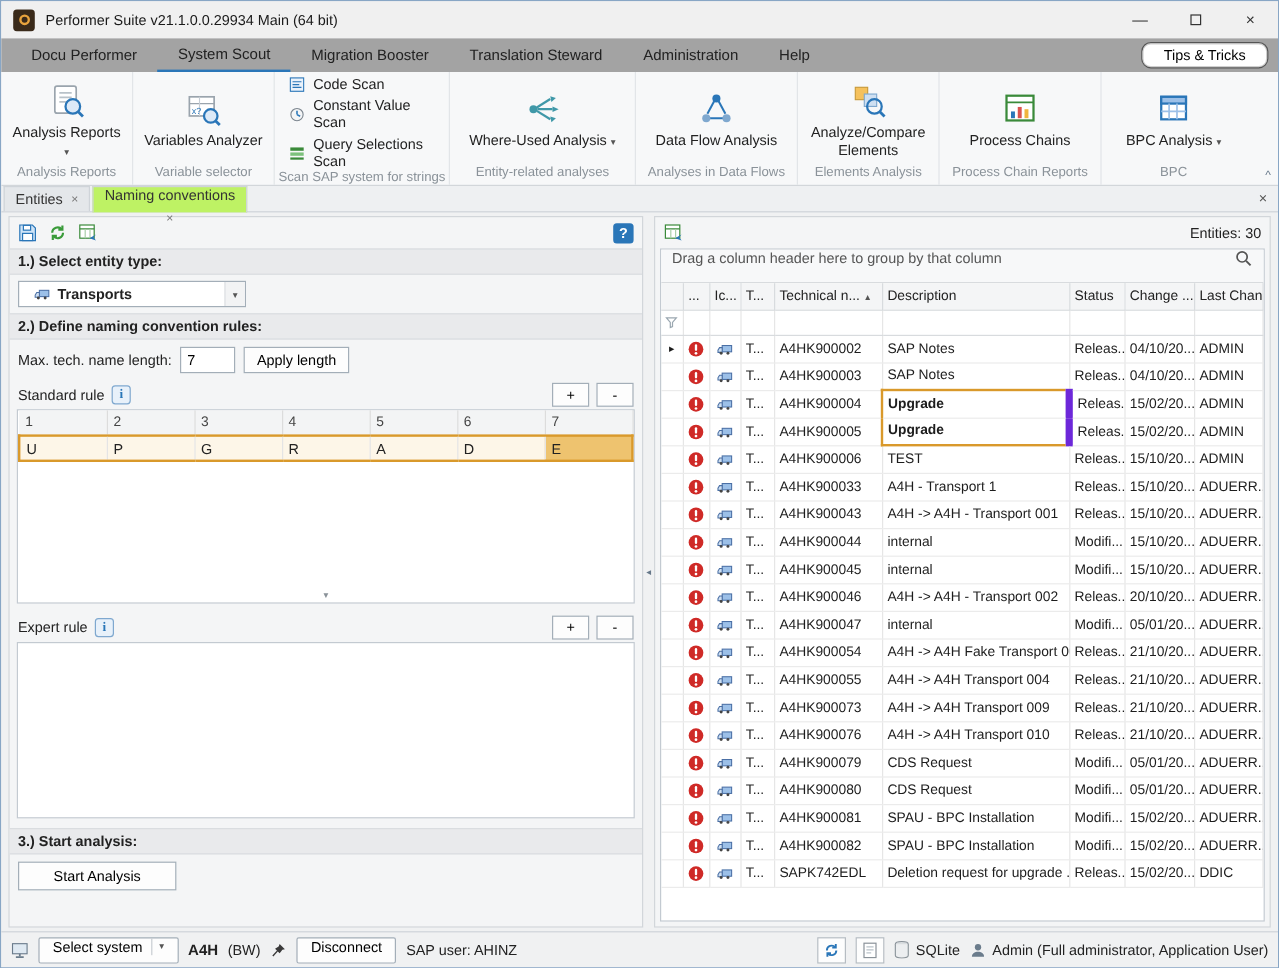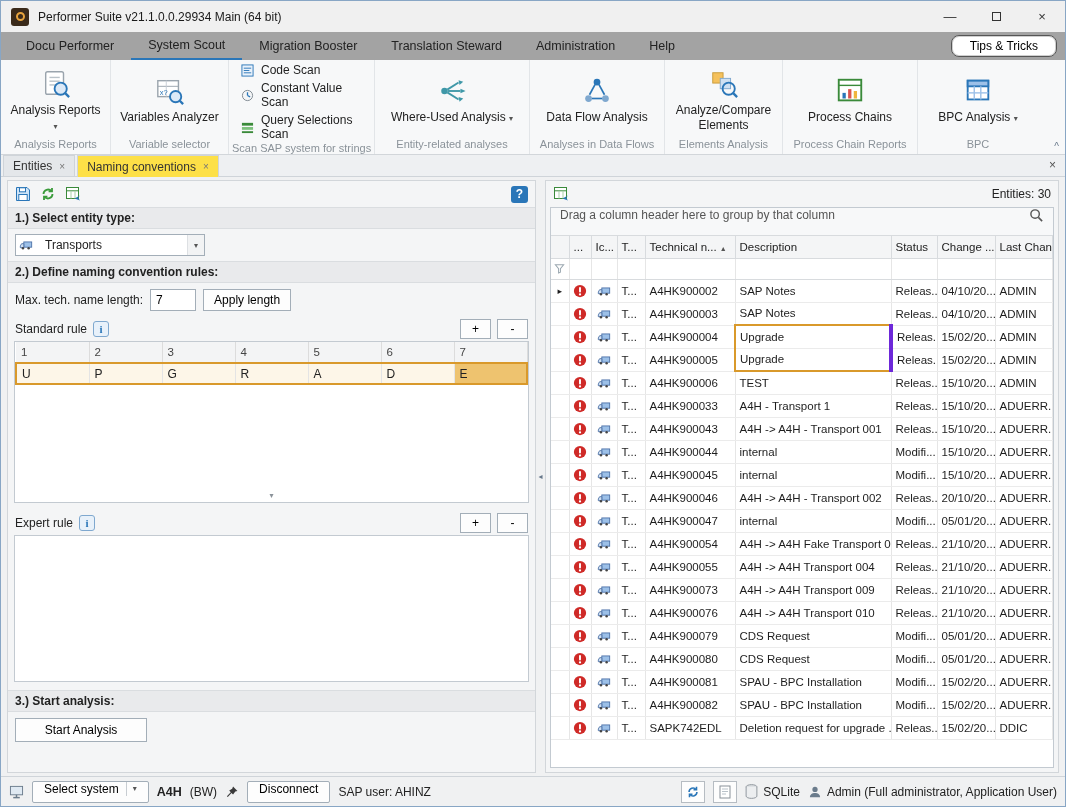--- a/index.html
+++ b/index.html
@@ -35,37 +35,37 @@
   .icon32{height:32px;display:flex;align-items:center;justify-content:center;}
   .big-label{font-size:12px;line-height:1.25;margin-top:3px;color:#222;}
   .dd{font-size:8px;color:#555;}
   .scan-list{display:flex;flex-direction:column;justify-content:center;gap:4px;align-items:flex-start;width:100%;padding-left:8px;}
   .scan-btn{display:flex;align-items:center;gap:7px;font-size:12px;color:#222;}
   .ribbon-collapse{position:absolute;right:6px;bottom:2px;color:#66788a;font-size:10px;}
   
   .doc-tabs{height:22px;flex:0 0 22px;background:#eef0f2;display:flex;align-items:flex-end;padding-left:2px;border-bottom:1px solid #cfd4d9;position:relative;}
   .dtab{height:21px;display:flex;align-items:center;gap:7px;padding:0 9px;margin-right:2px;
     border:1px solid #cfd4d9;border-bottom:none;background:#e4e7ea;color:#333;}
-  .dtab.active{background:#fde047;height:22px;margin-bottom:-1px;}
+  .dtab.active{background:#bef264;height:22px;margin-bottom:-1px;flex-direction:column;}
   .tab-close{font-size:10px;color:#777;}
   .tabbar-close{position:absolute;right:9px;top:3px;font-size:12px;color:#555;}
   
   .main{flex:1;min-height:0;display:flex;padding:3px 6px;background:#f0f1f2;}
   .left-panel{width:529px;flex:0 0 529px;display:flex;flex-direction:column;background:#f4f5f6;border:1px solid #d2d6da;}
   .splitter{width:9px;flex:0 0 9px;display:flex;align-items:center;justify-content:center;color:#66788a;font-size:8px;}
   .right-panel{flex:1;min-width:0;display:flex;flex-direction:column;background:#f4f5f6;border:1px solid #d2d6da;}
   
   .lp-toolbar{height:26px;flex:0 0 26px;display:flex;align-items:center;gap:9px;padding:0 7px;}
   .tool-spacer{flex:1;}
   .help-icon{width:17px;height:17px;background:#2a76b8;color:#fff;border-radius:3px;font-weight:bold;
     display:flex;align-items:center;justify-content:center;font-size:12px;}
   .section-header{height:22px;flex:0 0 22px;line-height:21px;background:#e9eaec;border-top:1px solid #dadde0;
     border-bottom:1px solid #dadde0;font-weight:bold;padding-left:7px;color:#222;}
   .combo-row{height:32px;flex:0 0 32px;display:flex;align-items:center;padding:0 7px;}
-  .combobox{width:190px;height:22px;border:1px solid #a3aeb8;background:#fff;display:flex;align-items:center;gap:12px;padding-left:3px;}
+  .combobox{width:190px;height:22px;border:1px solid #a3aeb8;background:#fff;display:flex;align-items:center;gap:6px;padding-left:12px;font-weight:bold;}
   .combo-arrow{margin-left:auto;width:17px;height:100%;display:flex;align-items:center;justify-content:center;
     color:#555;font-size:8px;background:#f2f3f4;border-left:1px solid #dde0e3;}
   .maxlen-row{height:34px;flex:0 0 34px;display:flex;align-items:center;gap:7px;padding:0 7px;}
   .maxlen-input{width:46px;height:22px;border:1px solid #a3aeb8;padding:0 5px;font:inherit;}
   .btn{height:22px;border:1px solid #a3aeb8;background:#fdfdfd;font:inherit;padding:0 10px;}
   .rule-bar{height:24px;flex:0 0 24px;display:flex;align-items:center;gap:6px;padding:0 7px;}
   .info-icon{width:16px;height:16px;border:1px solid #7fa8cf;background:#e8f1fa;color:#2a76b8;border-radius:3px;
     font-weight:bold;font-size:11px;font-family:"Liberation Serif",serif;display:flex;align-items:center;justify-content:center;}
   .rule-spacer{flex:1;}
   .small-btn{width:31px;height:20px;border:1px solid #a3aeb8;background:#fdfdfd;font:inherit;line-height:16px;}
@@ -91,21 +91,21 @@
   table.entities-grid{border-collapse:collapse;table-layout:fixed;width:100%;font-size:11.5px;}
   .entities-grid th{height:22px;background:#f4f5f6;border-right:1px solid #d8dbde;border-bottom:1px solid #d8dbde;
     font-weight:normal;text-align:left;padding:1px 4px;color:#222;white-space:nowrap;overflow:hidden;}
   .entities-grid td{height:23px;padding:1px 4px;border-right:1px solid #e6e6e6;border-bottom:1px solid #ebebeb;
     white-space:nowrap;overflow:hidden;color:#1d1d1d;}
   .entities-grid tr.filter-row td{height:21px;background:#fff;border-bottom:1px solid #d8dbde;}
   .c-arrow{text-align:center;color:#444;font-size:9px;padding:0 !important;}
   .c-icon{text-align:center;padding:0 !important;}
   .c-icon svg{margin:0 auto;}
   .sort-arrow{font-size:7px;color:#555;margin-left:3px;}
-  td.desc-hl{border-left:2px solid #d9992b;border-right:4px solid #6d28d9;}
+  td.desc-hl{border-left:2px solid #d9992b;border-right:6px solid #6d28d9;font-weight:bold;}
   td.desc-hl-first{border-top:2px solid #d9992b;}
   td.desc-hl-last{border-bottom:2px solid #d9992b !important;}
   
   .statusbar{height:30px;flex:0 0 30px;background:#f0f1f2;border-top:1px solid #cfd4d9;display:flex;align-items:center;gap:8px;padding:0 8px;}
   .sb-btn{height:22px;border:1px solid #a3aeb8;background:#fdfdfd;border-radius:2px;font:inherit;padding:0 11px;display:flex;align-items:flex-start;gap:7px;}
   .split-arrow{font-size:8px;color:#555;border-left:1px solid #c8cdd2;padding-left:6px;height:14px;display:flex;align-items:center;}
   .sys-name{font-weight:bold;font-size:12.5px;}
   .sb-spacer{flex:1;}
   .sb-iconbtn{width:24px;height:22px;border:1px solid #b6bcc2;background:#fdfdfd;display:flex;align-items:center;justify-content:center;padding:0;}
   .db-info,.user-info{display:flex;align-items:center;gap:5px;color:#222;}

